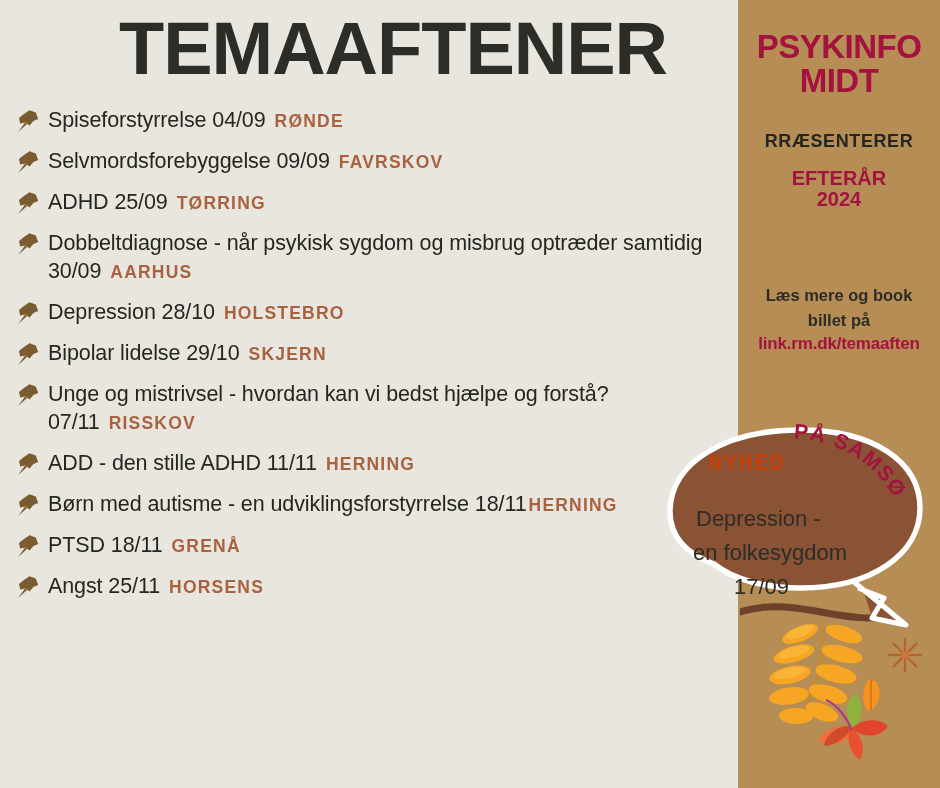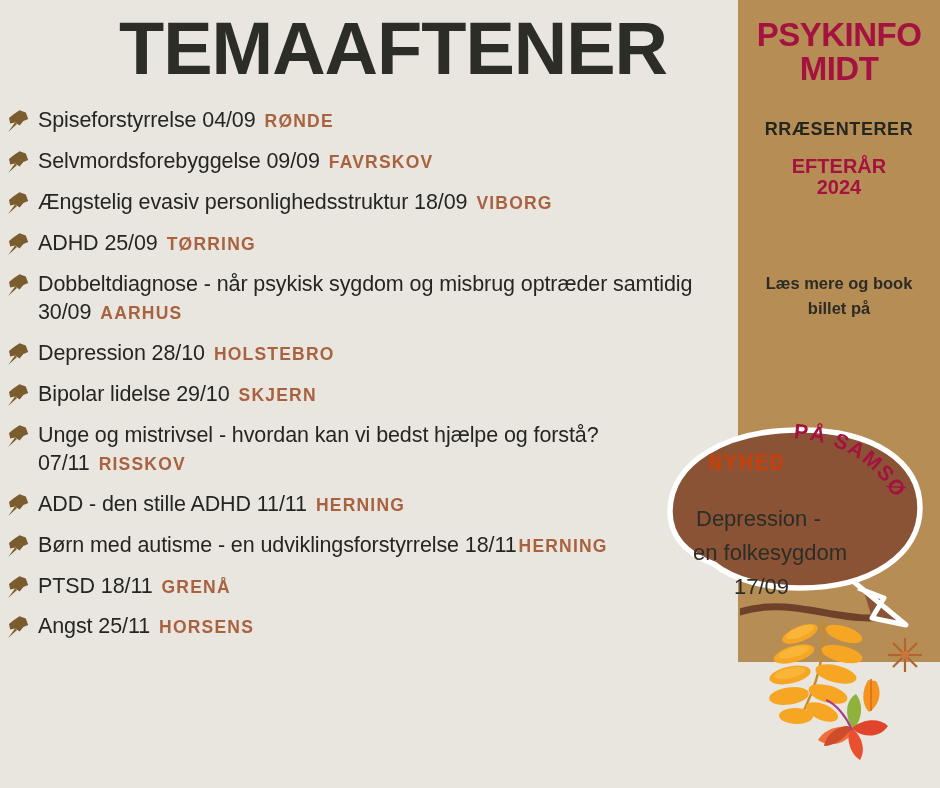--- a/index.html
+++ b/index.html
@@ -16,25 +16,25 @@
     font-family: "Liberation Sans", sans-serif;
     -webkit-font-smoothing: antialiased;
   }
 
   
   .sidebar {
     position: absolute;
     top: 0;
     right: 0;
     width: 202px;
-    height: 662px;
+    height: 788px;
     background: #b68d55;
     text-align: center;
     box-sizing: border-box;
-    padding: 0 6px;
+    padding: 12px 6px;
   }
   .sb-brand {
     margin-top: 18px;
     font-weight: bold;
     font-size: 33px;
     line-height: 1.04;
     letter-spacing: -0.5px;
     color: #a4123f;
   }
   .sb-presents {
@@ -79,21 +79,21 @@
     letter-spacing: -1px;
     color: #2b2d26;
     font-family: "Liberation Sans", sans-serif;
     padding-left: 24px;
   }
 
   
   .list {
     position: absolute;
     top: 106px;
-    left: 4px;
+    left: 14px;
     width: 716px;
   }
   .event {
     display: flex;
     align-items: flex-start;
     margin-bottom: 12.5px;
   }
   .pin {
     flex: 0 0 auto;
     width: 28px;
@@ -204,20 +204,21 @@
     </div>
     <div class="sb-presents">RRÆSENTERER</div>
     <div class="sb-season">
       <div>EFTERÅR</div>
       <div>2024</div>
     </div>
     <div class="sb-info">
       <div>Læs mere og book</div>
       <div>billet på</div>
     </div>
+    <div class="sb-link">link.rm.dk/temaaften</div>
   </div>
 
   <div class="title">TEMAAFTENER</div>
 
   <div class="list">
 
     <div class="event">
       <span class="pin">
         <svg width="28" height="26" viewBox="0 0 28 26">
           <g fill="#7a5c2e">
@@ -238,33 +239,20 @@
             <path d="M15.5 2.2 L21.8 4.6 L24.2 11.1 L19.4 13.1 L15.6 17.6 L11.2 14.4 L6.2 15.6 L5.0 10.0 L9.6 6.2 Z"></path>
             <path d="M11.0 14.6 L13.0 16.1 L4.2 23.9 Z"></path>
           </g>
         </svg>
       </span>
       <span class="event-text">
         <span>Selvmordsforebyggelse 09/09</span><span class="city">FAVRSKOV</span>
       </span>
     </div>
 
-    <div class="event">
-      <span class="pin">
-        <svg width="28" height="26" viewBox="0 0 28 26">
-          <g fill="#7a5c2e">
-            <path d="M15.5 2.2 L21.8 4.6 L24.2 11.1 L19.4 13.1 L15.6 17.6 L11.2 14.4 L6.2 15.6 L5.0 10.0 L9.6 6.2 Z"></path>
-            <path d="M11.0 14.6 L13.0 16.1 L4.2 23.9 Z"></path>
-          </g>
-        </svg>
-      </span>
-      <span class="event-text">
-        <span>Ængstelig evasiv personlighedsstruktur 18/09</span><span class="city">VIBORG</span>
-      </span>
-    </div>
 
     <div class="event">
       <span class="pin">
         <svg width="28" height="26" viewBox="0 0 28 26">
           <g fill="#7a5c2e">
             <path d="M15.5 2.2 L21.8 4.6 L24.2 11.1 L19.4 13.1 L15.6 17.6 L11.2 14.4 L6.2 15.6 L5.0 10.0 L9.6 6.2 Z"></path>
             <path d="M11.0 14.6 L13.0 16.1 L4.2 23.9 Z"></path>
           </g>
         </svg>
       </span>

